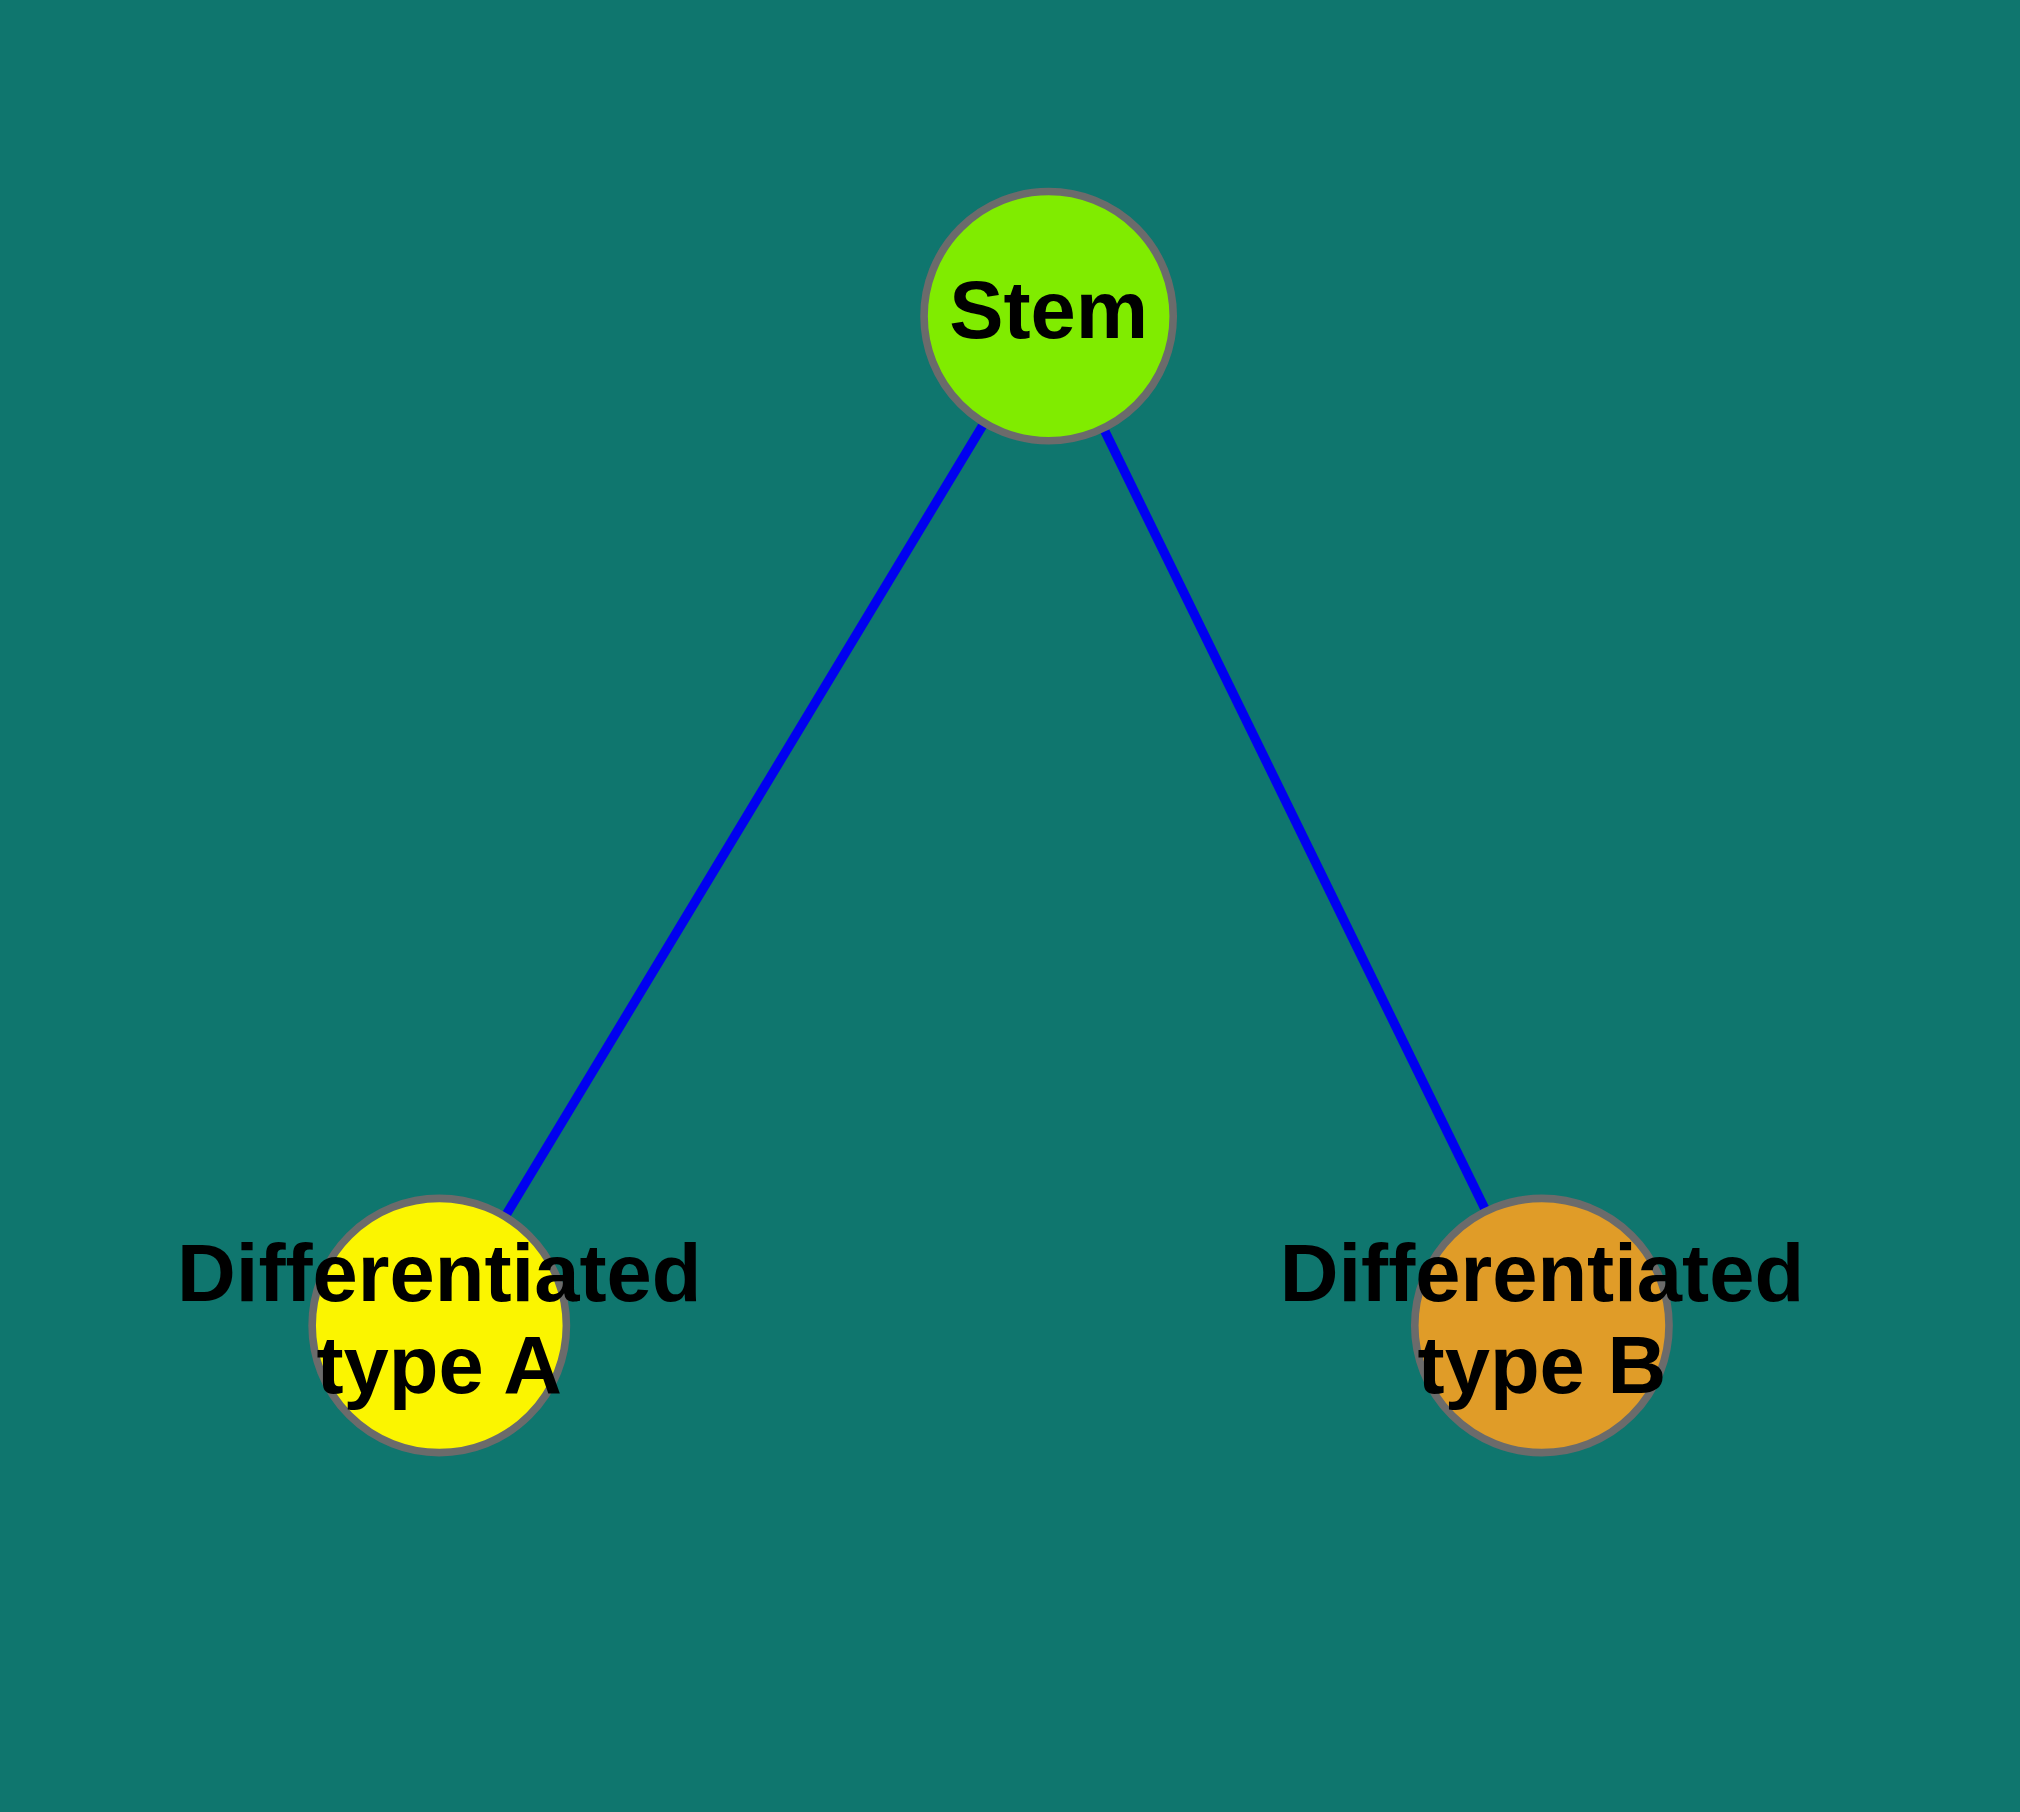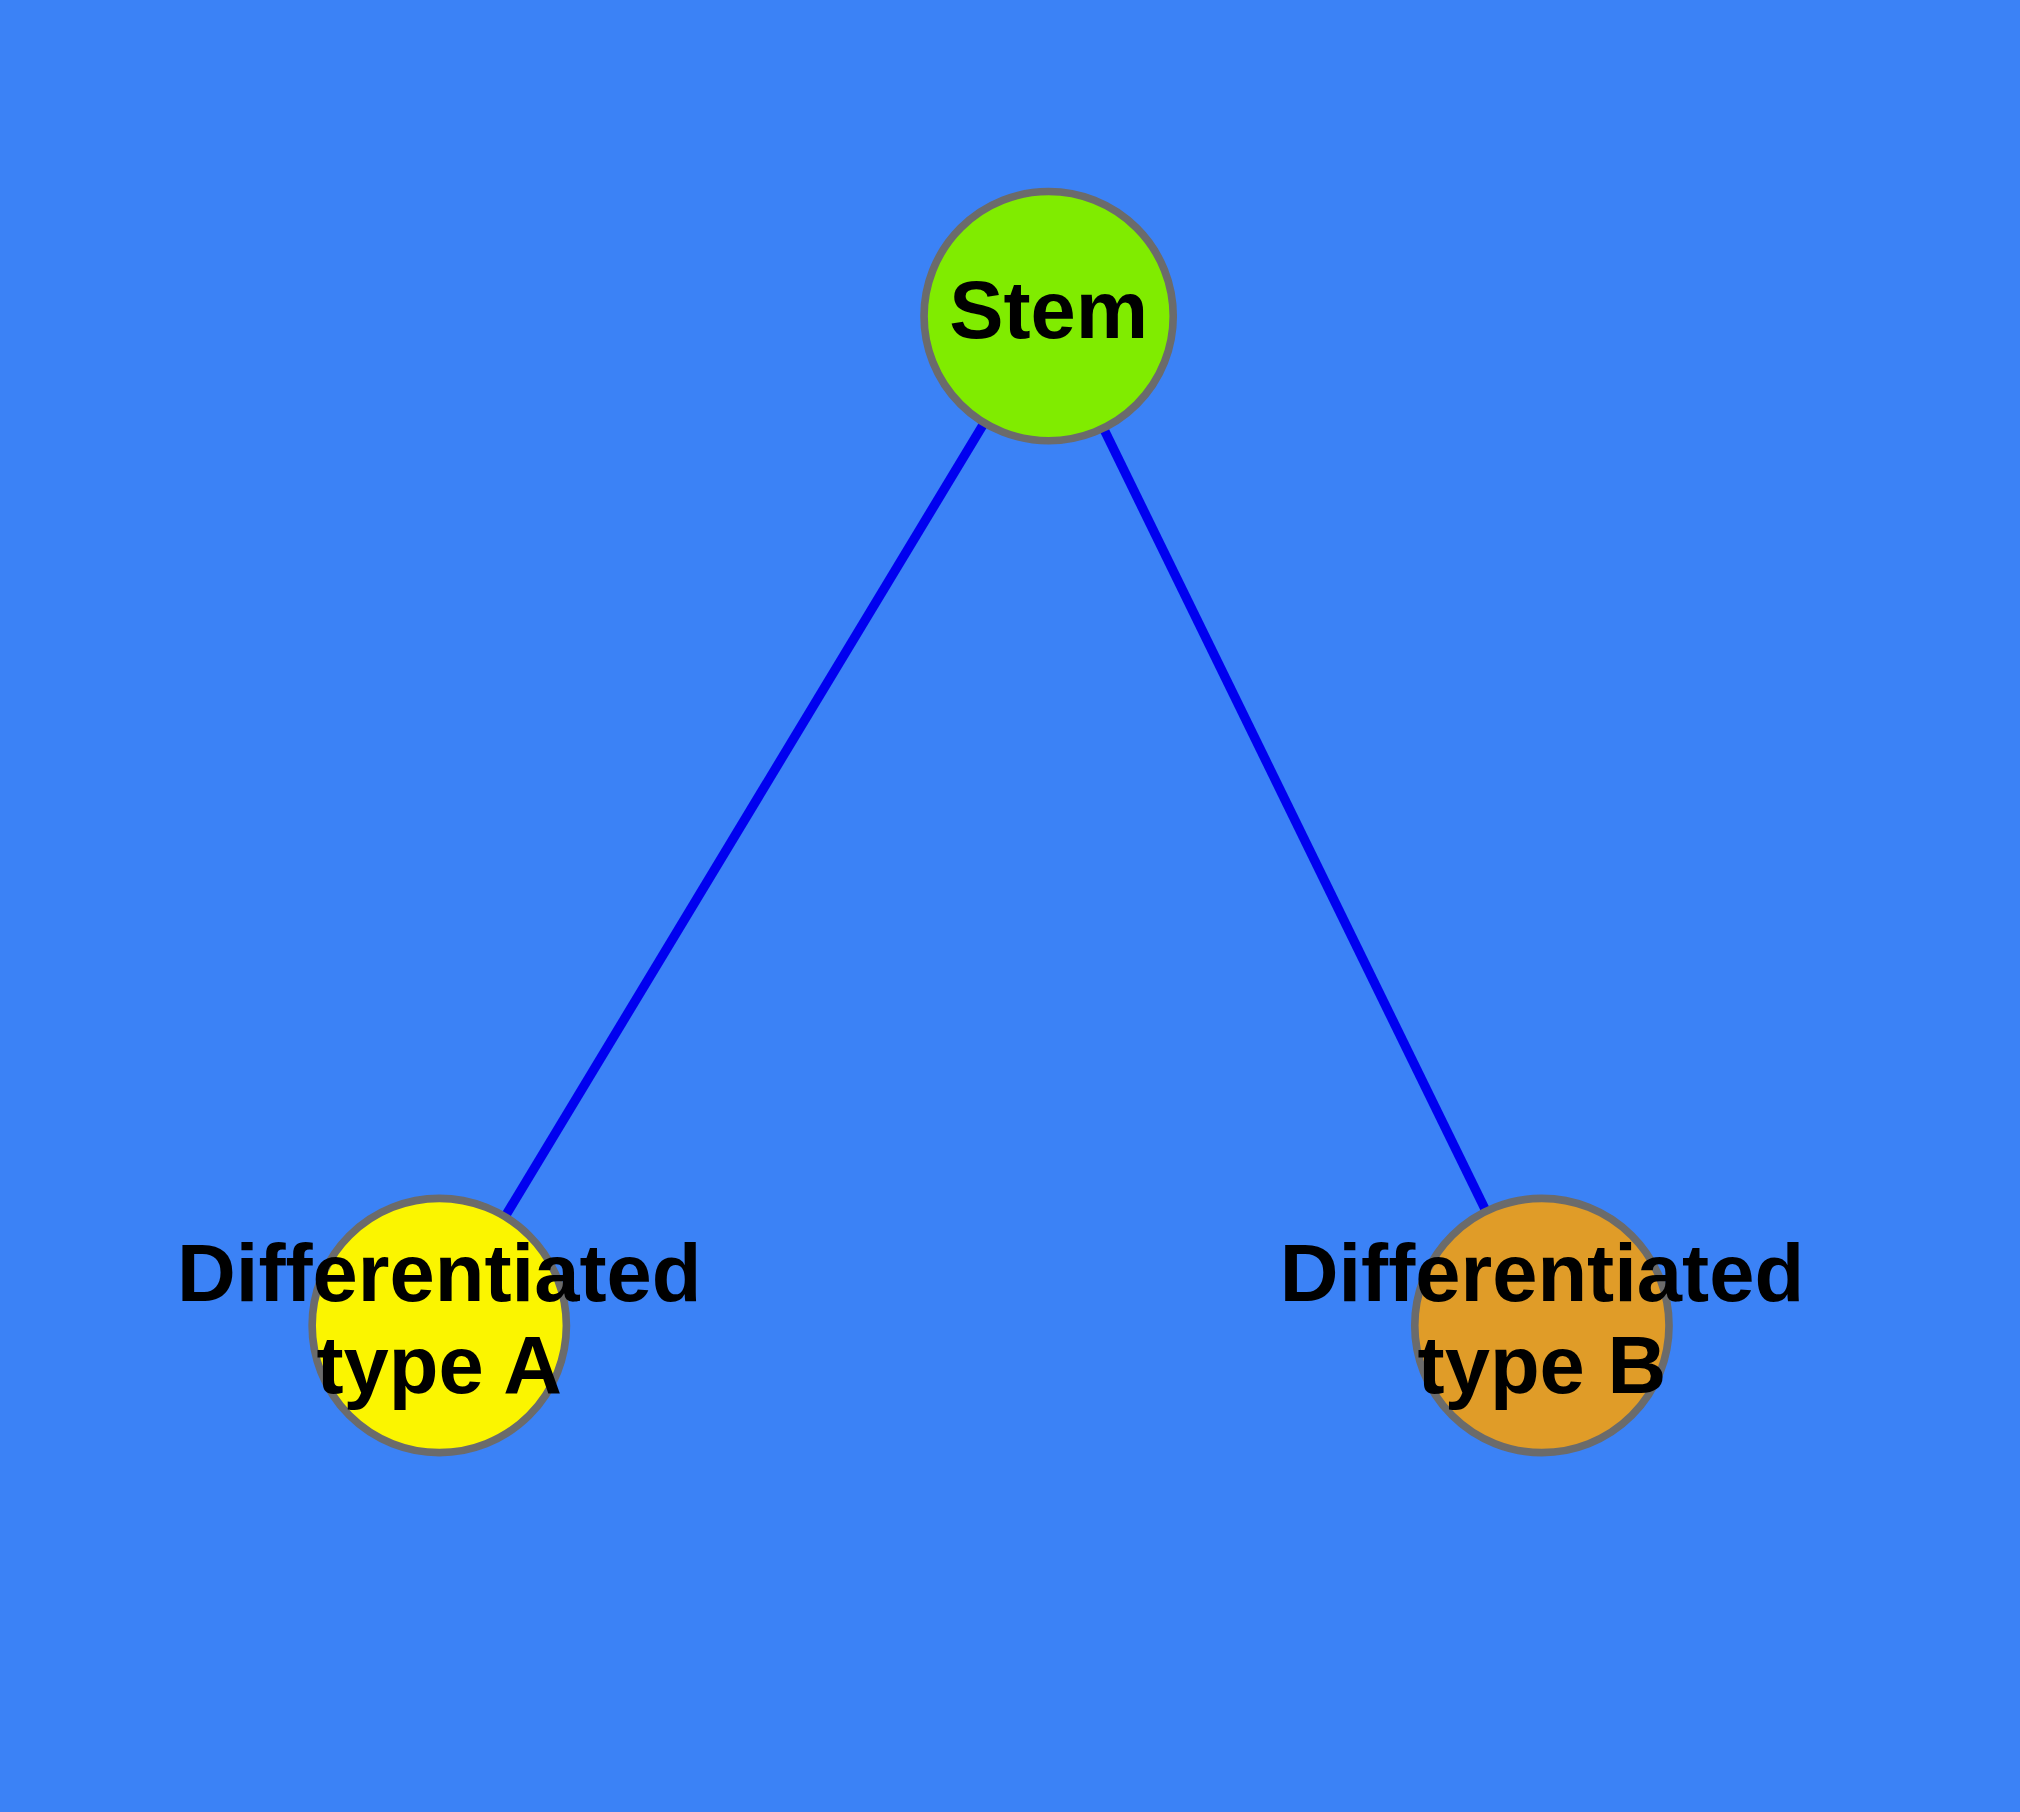--- a/index.html
+++ b/index.html
@@ -4,21 +4,21 @@
 <style>
   html, body {
     margin: 0;
     padding: 0;
     background: #ffffff;
   }
   #canvas {
     position: relative;
     width: 2021px;
     height: 1812px;
-    background: #3b82f6;
+    background: #0f766e;
     overflow: hidden;
     font-family: "Liberation Sans", sans-serif;
   }
   #graph-svg {
     position: absolute;
     left: 0;
     top: 0;
     width: 2021px;
     height: 1812px;
     display: block;

